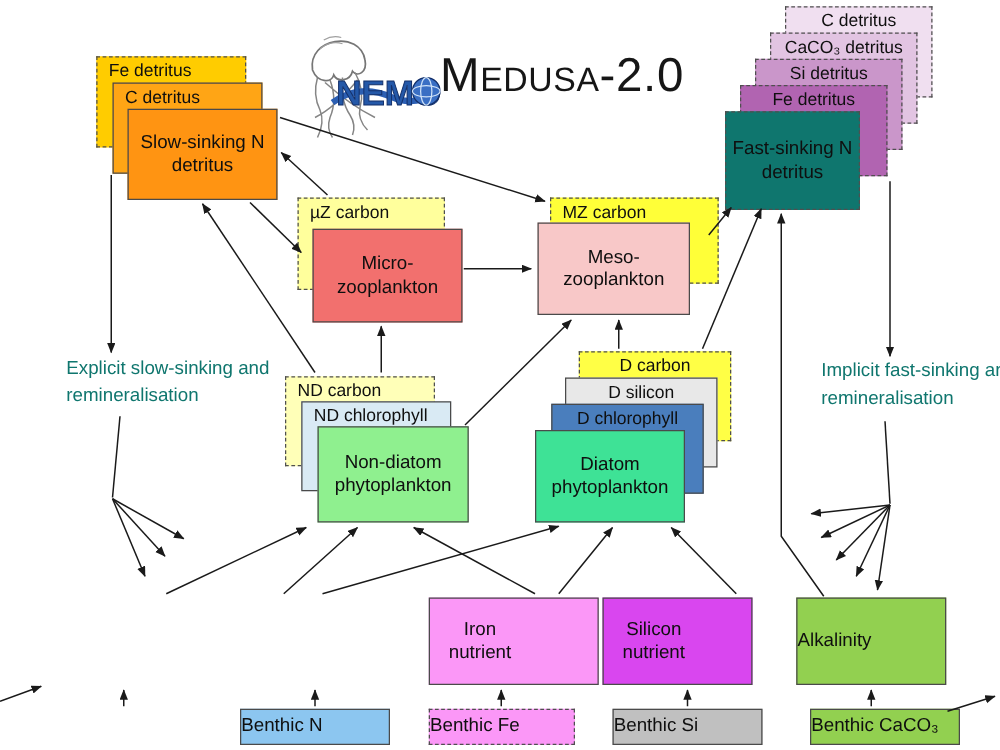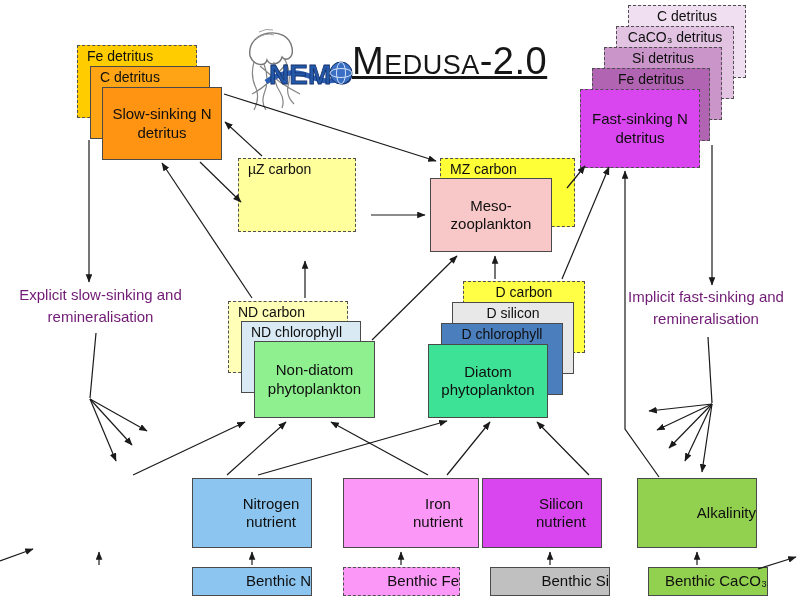--- a/index.html
+++ b/index.html
@@ -1,29 +1,29 @@
 <!DOCTYPE html>
 <html><head>
 <meta charset="utf-8">
 <style>
   html,body{margin:0;padding:0;background:#fff;}
   #diagram{position:relative;width:800px;height:600px;background:#fff;
     font-family:"Liberation Sans",sans-serif;color:#0f0f0f;overflow:hidden;}
   .bx{position:absolute;box-sizing:border-box;border:1.2px solid #4a4a4a;
-    display:flex;align-items:center;justify-content:flex-end;text-align:center;
+    display:flex;align-items:center;justify-content:flex-start;text-align:center;
     line-height:1.22;font-size:15px;}
   .tab{align-items:flex-start;justify-content:flex-start;text-align:left;
     padding:2px 0 0 9px;font-size:14px;}
   .tabc{align-items:flex-start;justify-content:center;text-align:center;
     padding-top:2px;font-size:14px;}
   .dash{border:1.4px dashed #4f4f4f;}
   .narrow span{display:inline-block;max-width:80px;}
-  .note{position:absolute;text-align:center;font-size:15px;line-height:1.45;color:#701a75;}
+  .note{position:absolute;font-size:15px;line-height:1.45;color:#0f766e;margin-left:40px;}
   #title{position:absolute;left:352px;top:40px;font-size:38px;
-    font-variant:small-caps;letter-spacing:.5px;color:#161616;text-decoration:underline;}
+    font-variant:small-caps;letter-spacing:.5px;color:#161616;}
   #arrows{position:absolute;left:0;top:0;z-index:20;pointer-events:none;}
 </style>
 </head>
 <body>
 
 <div id="diagram">
 
   <svg style="position:absolute;left:236px;top:18px;z-index:5" width="118" height="102" viewBox="0 0 118 102">
     <g fill="none" stroke="#767676" stroke-width="1.4">
       <path d="M14,38 C10,12 52,6 56,30 C58,40 50,44 46,39 C44,47 34,48 31,42 C29,49 18,48 14,38 Z" fill="#ffffff"></path>
@@ -56,26 +56,29 @@
     </div>
   <div class="bx tabc dash" style="left:616px;top:26px;width:118px;height:73px;background:#E2C4E2;z-index:2">
       <span>CaCO₃ detritus</span>
     </div>
   <div class="bx tabc dash" style="left:604px;top:47px;width:118px;height:73px;background:#CA96CA;z-index:3">
       <span>Si detritus</span>
     </div>
   <div class="bx tabc dash" style="left:592px;top:68px;width:118px;height:73px;background:#B164B1;z-index:4">
       <span>Fe detritus</span>
     </div>
-  <div class="bx dash" style="left:580px;top:89px;width:120px;height:79px;background:#d946ef;z-index:5">
+  <div class="bx dash" style="left:580px;top:89px;width:108px;height:79px;background:#0f766e;z-index:5">
       <span>Fast-sinking N detritus</span>
     </div>
 
   <div class="bx tab dash" style="left:238px;top:158px;width:118px;height:74px;background:#FFFF9C;z-index:1">
       <span>µZ carbon</span>
+    </div>
+  <div class="bx" style="left:250px;top:183px;width:120px;height:75px;background:#F2706E;z-index:2">
+      <span>Micro-zooplankton</span>
     </div>
   <div class="bx tab dash" style="left:440px;top:158px;width:135px;height:69px;background:#FFFF38;z-index:1">
       <span>MZ carbon</span>
     </div>
   <div class="bx" style="left:430px;top:178px;width:122px;height:74px;background:#F8C8C8;z-index:2">
       <span>Meso-zooplankton</span>
     </div>
 
   <div class="bx tab dash" style="left:228px;top:301px;width:120px;height:72px;background:#FFFFB8;z-index:1">
       <span>ND carbon</span>
@@ -96,23 +99,20 @@
   <div class="bx tabc" style="left:441px;top:323px;width:122px;height:72px;background:#4A7EBD;z-index:3">
       <span>D chlorophyll</span>
     </div>
   <div class="bx" style="left:428px;top:344px;width:120px;height:74px;background:#3EE296;z-index:4">
       <span>Diatom phytoplankton</span>
     </div>
 
   <div class="note" style="left:13px;top:284px;width:175px">Explicit slow-sinking and remineralisation</div>
   <div class="note" style="left:617px;top:286px;width:178px">Implicit fast-sinking and remineralisation</div>
 
-  <div class="bx narrow" style="left:192px;top:478px;width:120px;height:70px;background:#8CC6F0">
-      <span>Nitrogen nutrient</span>
-    </div>
   <div class="bx narrow" style="left:343px;top:478px;width:136px;height:70px;background:#FB97F7">
       <span>Iron nutrient</span>
     </div>
   <div class="bx narrow" style="left:482px;top:478px;width:120px;height:70px;background:#d946ef">
       <span>Silicon nutrient</span>
     </div>
   <div class="bx" style="left:637px;top:478px;width:120px;height:70px;background:#92D050">
       <span>Alkalinity</span>
     </div>
 

